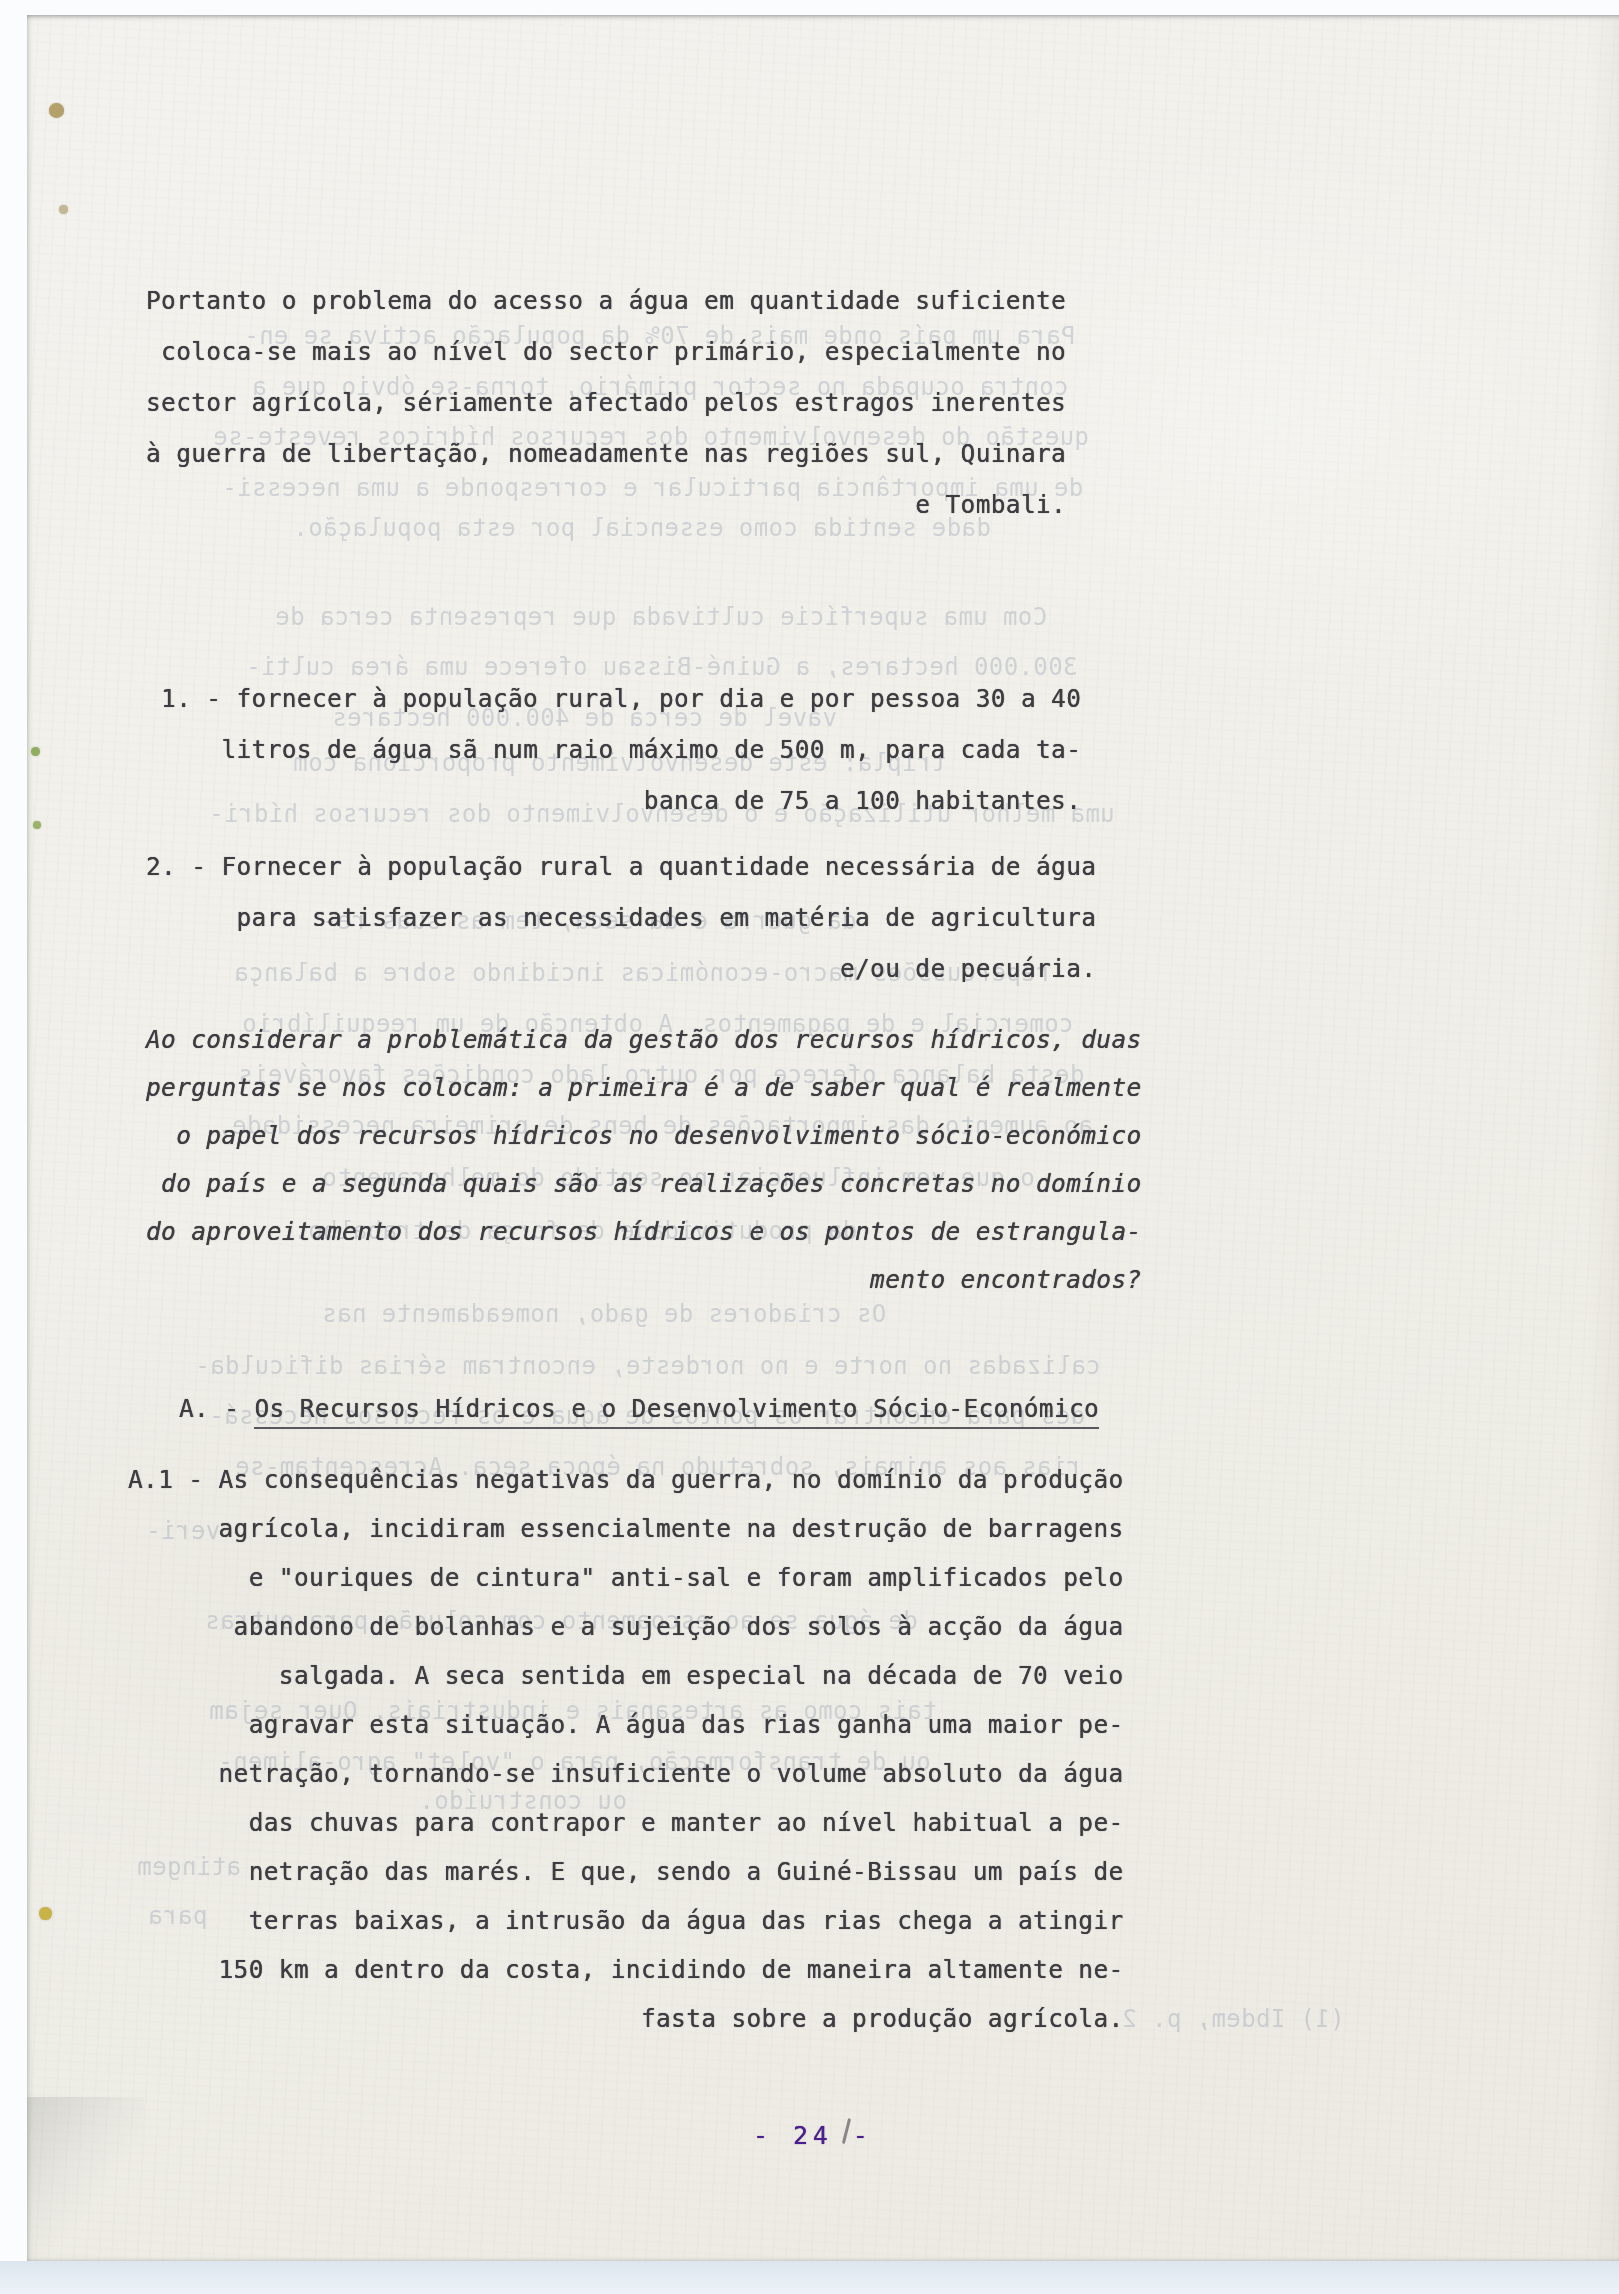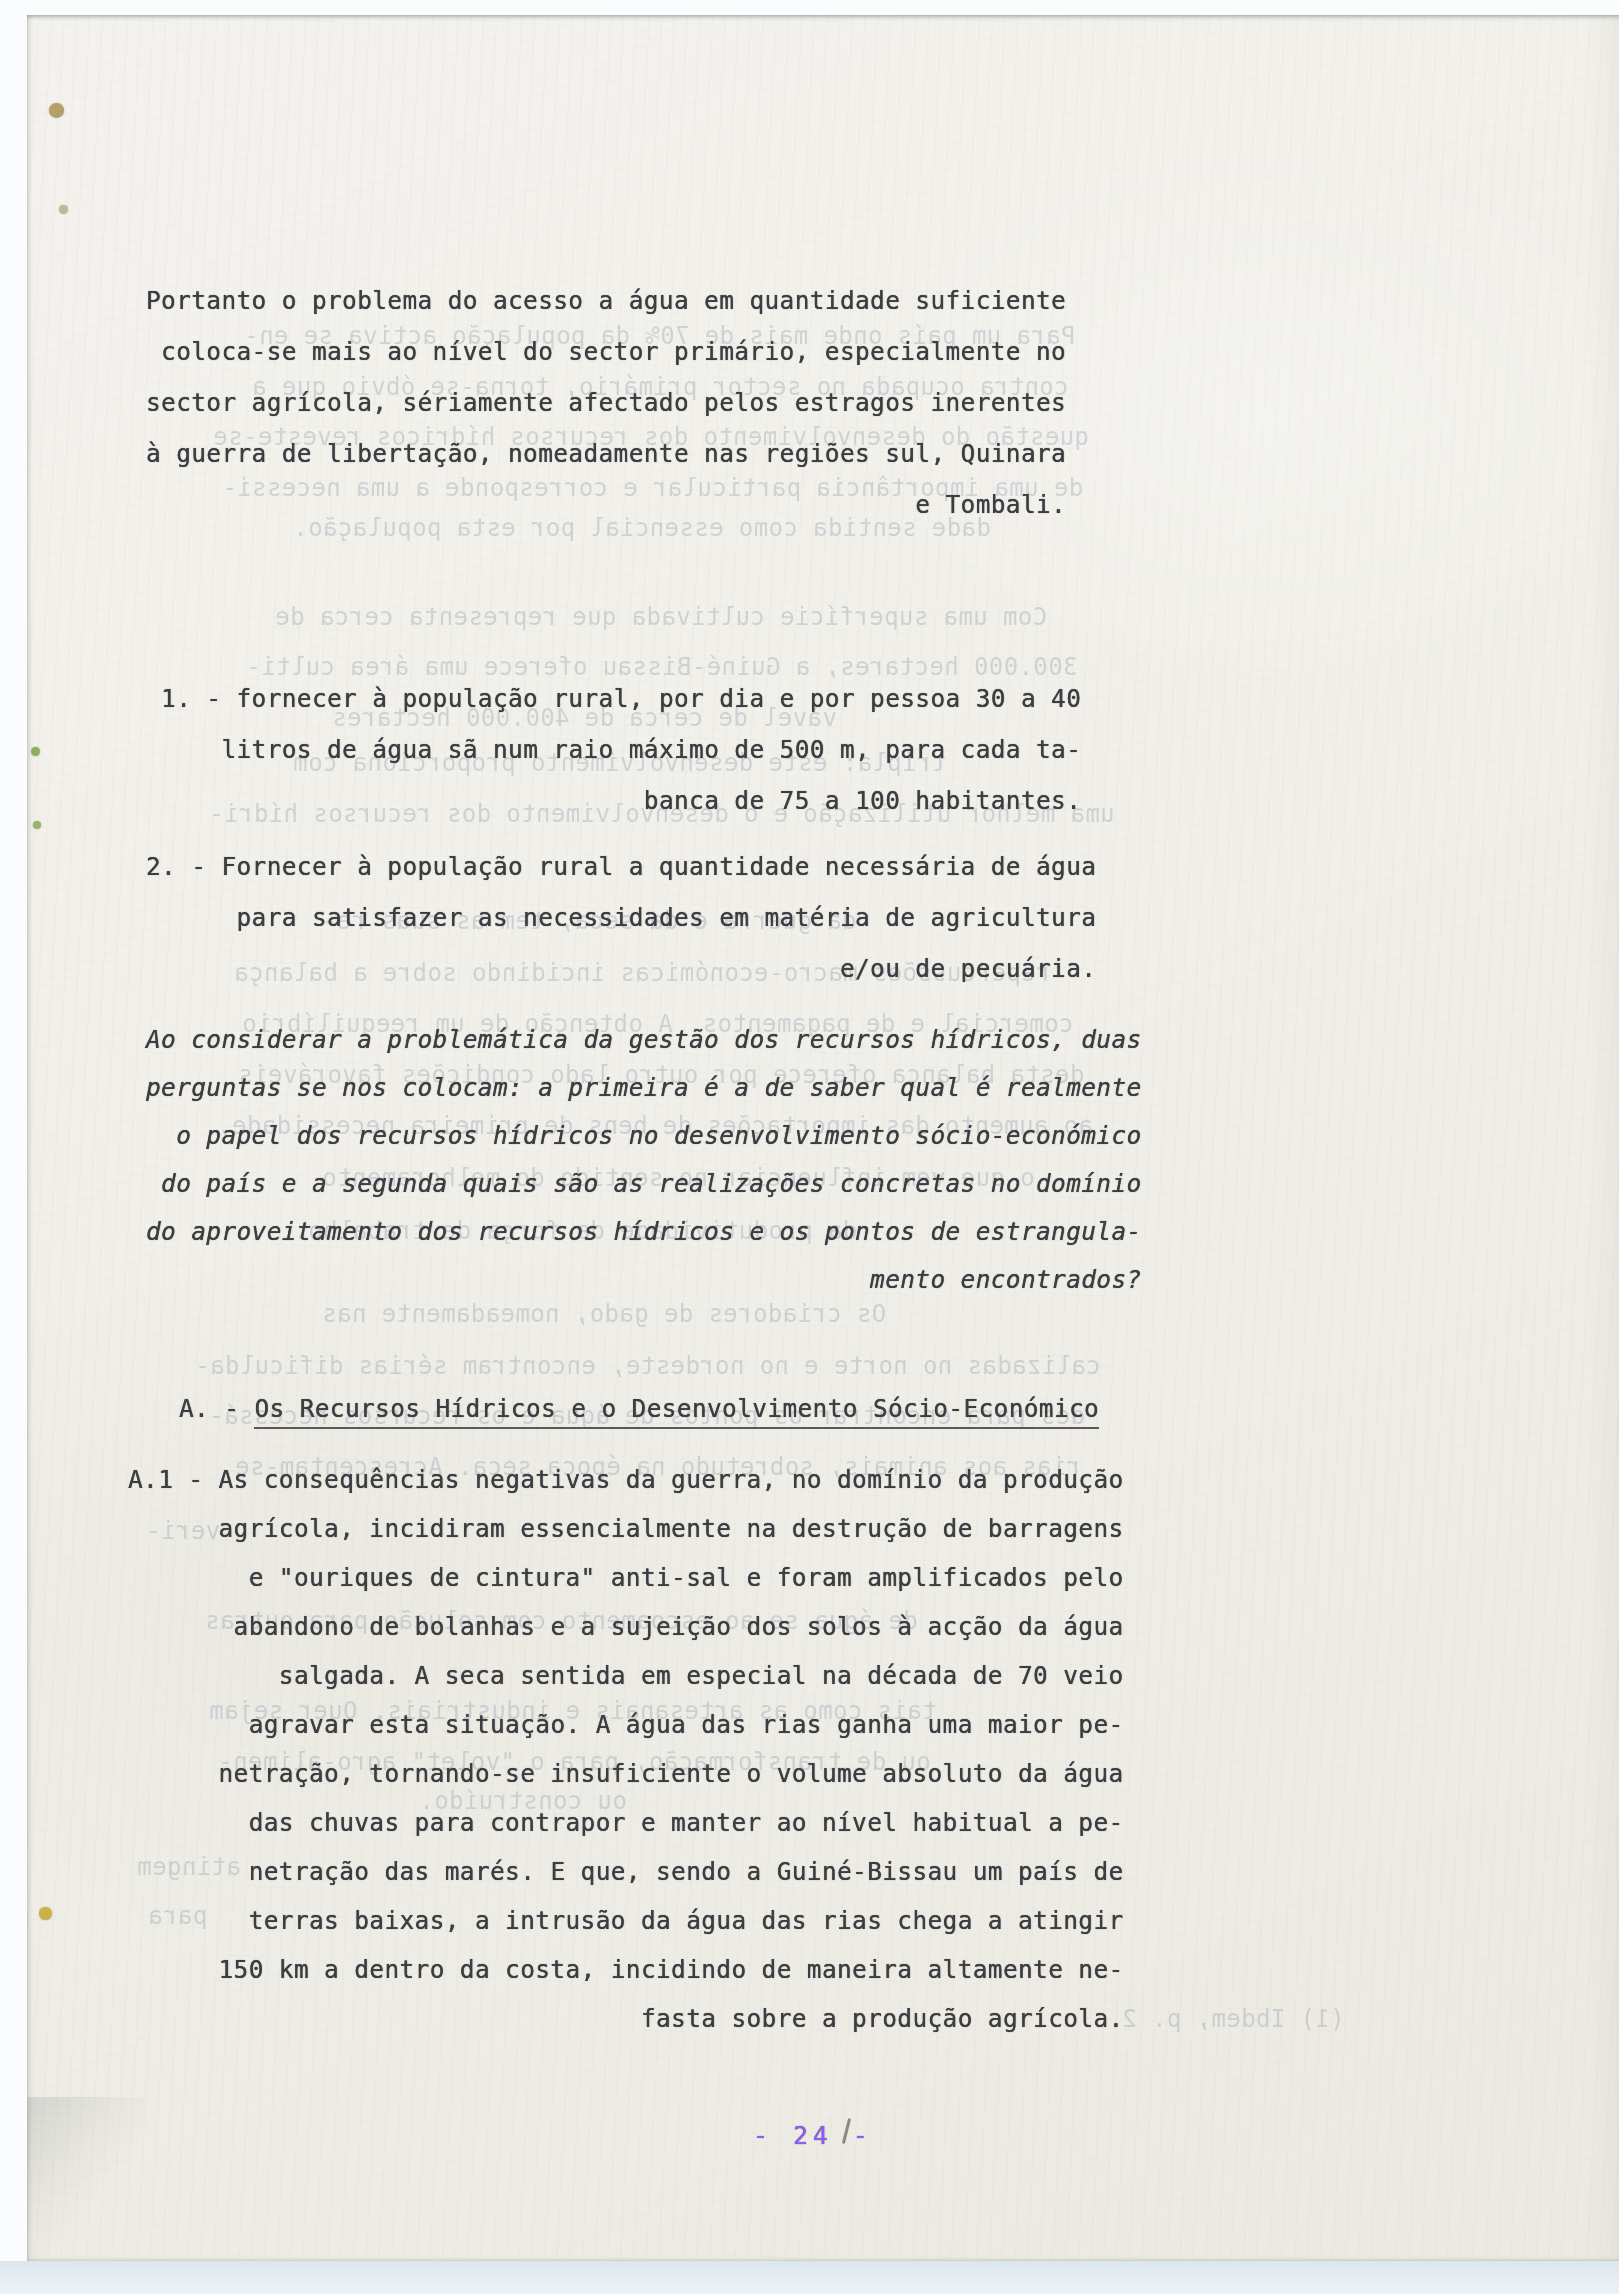--- a/index.html
+++ b/index.html
@@ -67,21 +67,21 @@
   #item2{left:146px;top:841px;}
   #p3{left:146px;top:1016px;line-height:48px;font-style:italic;}
   #heading{left:161px;top:1383px;margin-left:18px;}
   #heading .underl{
     border-bottom:2.9px solid rgba(62,62,68,.85);
     padding-bottom:3.9px;
   }
   #a1{left:128px;top:1455px;line-height:49px;}
   #pagenum{
     left:753px;top:2110px;letter-spacing:4.9px;font-size:25px;
-    color:#8b5cf6;
+    color:#4c1d95;
     text-shadow:0 0 1px rgba(40,40,46,.9);
   }
   .overstrike-mark{
     position:absolute;left:845px;top:2118px;width:2.9px;height:26px;z-index:5;
     background:rgba(55,55,62,.55);transform:rotate(14deg);border-radius:2px;
   }
 
   
   .speck-layer{position:absolute;inset:0;z-index:5;pointer-events:none;}
   .speck{position:absolute;border-radius:50%;box-shadow:0 0 2px rgba(120,110,60,.4);}

